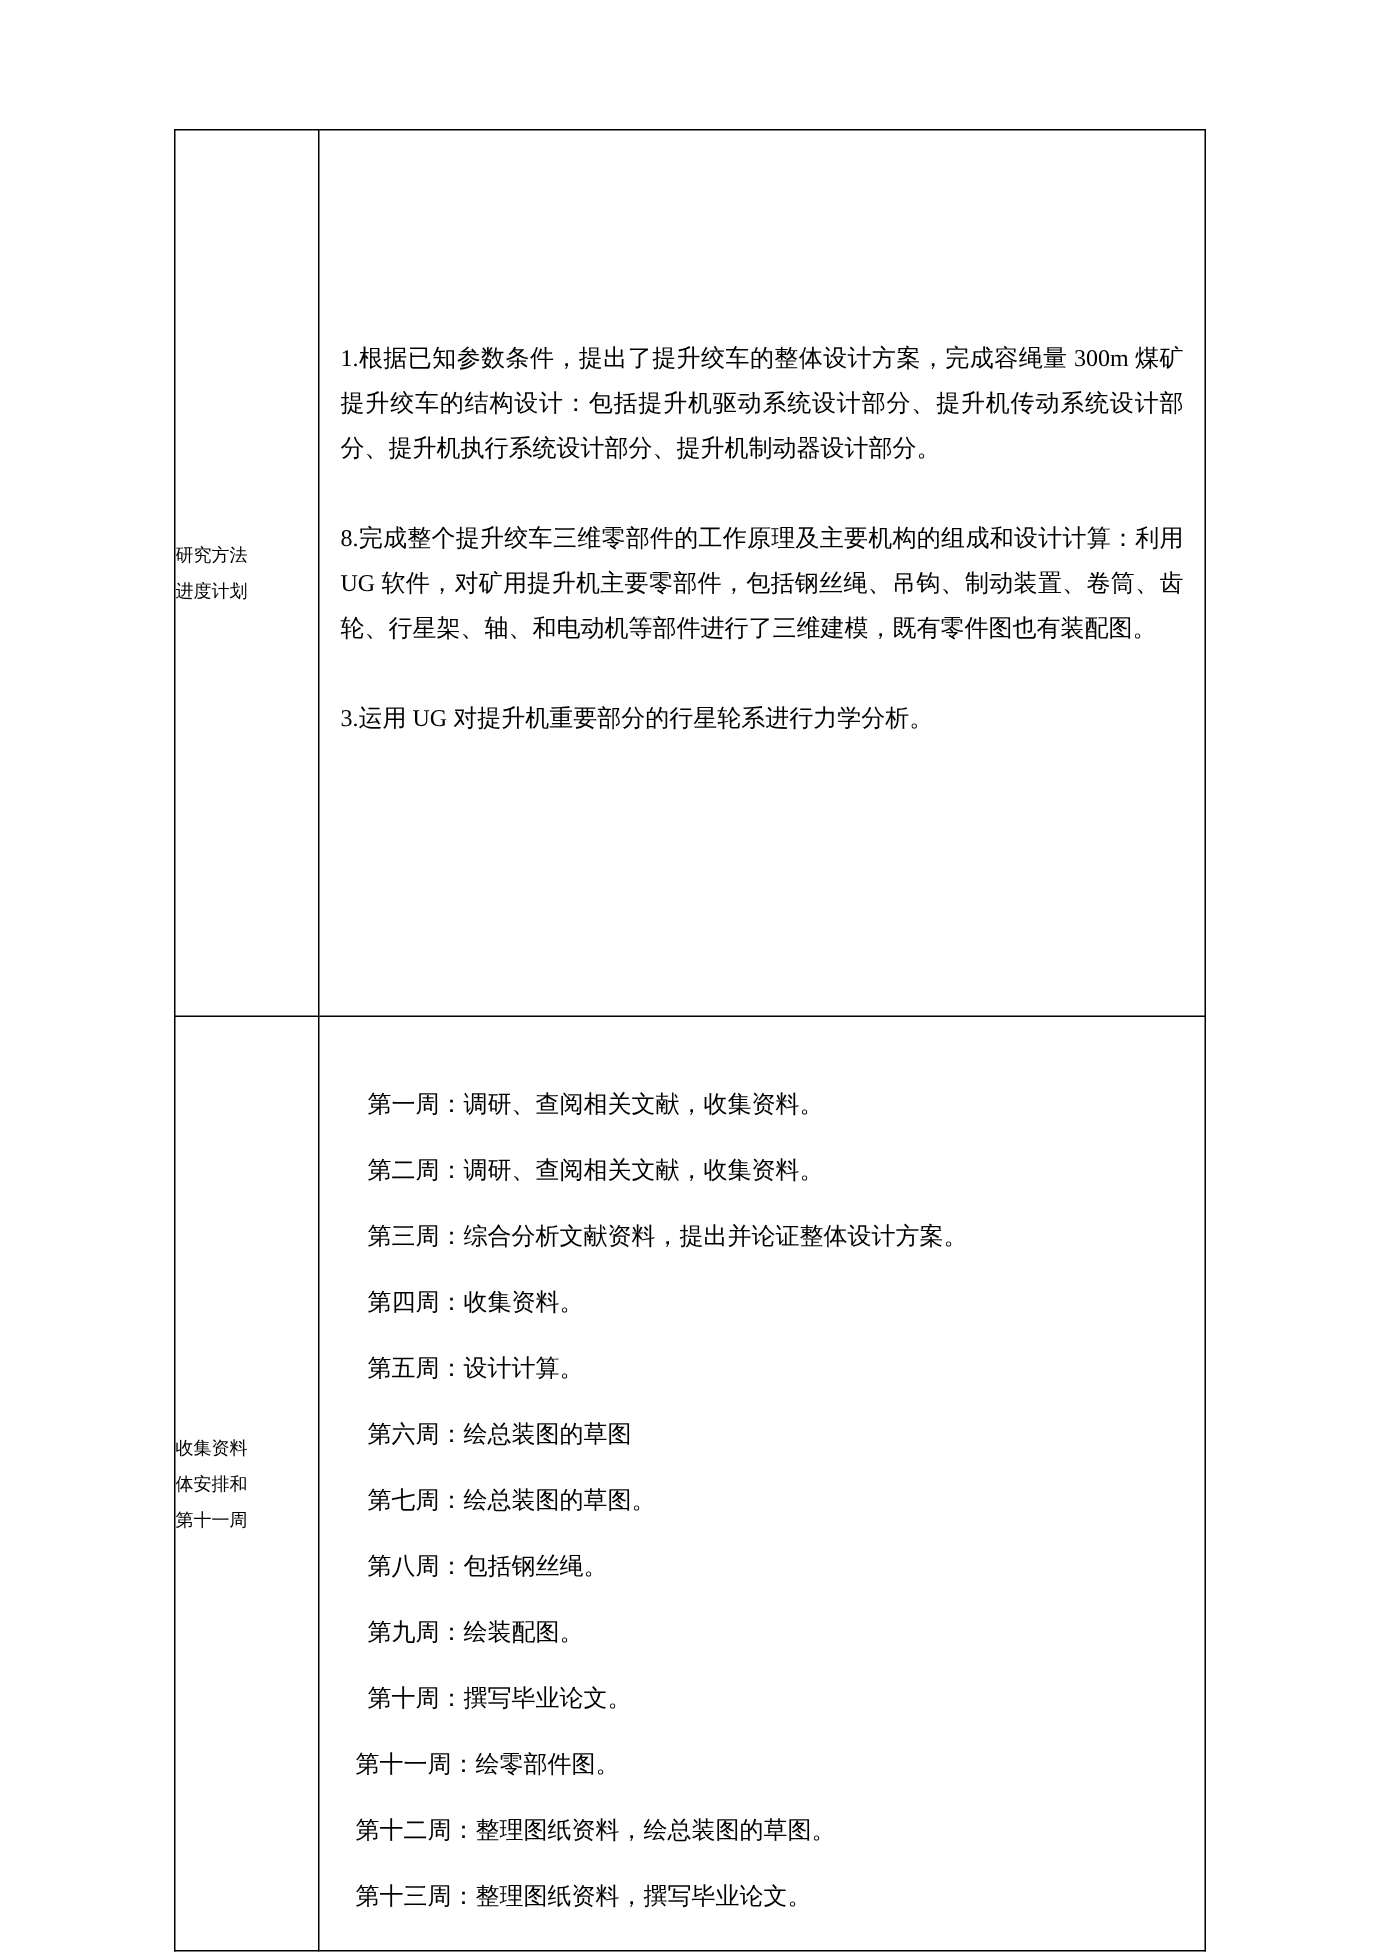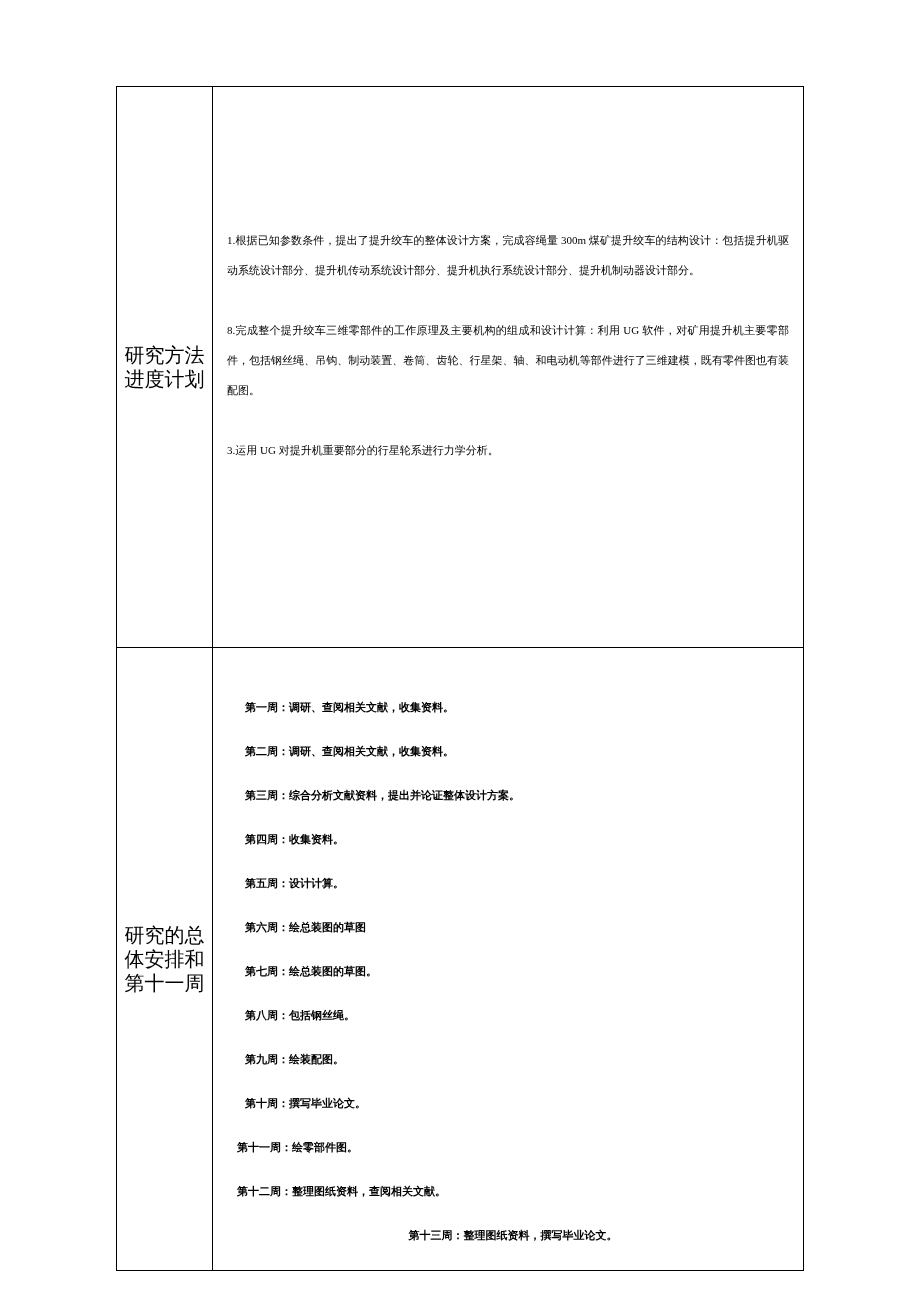--- a/index.html
+++ b/index.html
@@ -22,46 +22,45 @@
     border-collapse: collapse;
     table-layout: fixed;
   }
   table.doc td {
     border: 1.5px solid #000000;
     vertical-align: middle;
     padding: 0;
   }
   td.label {
     width: 96px;
-    text-align: center;
-    font-size: 20px;
+    text-align: left;
+    font-size: 12px;
     line-height: 24px;
   }
   td.content {
-    font-size: 11px;
+    font-size: 16px;
     line-height: 30px;
   }
   .row1-content {
     padding: 138px 14px 170px 14px;
   }
   .row2-content {
     padding: 44px 14px 16px 24px;
   }
   .methods p {
     margin: 0 0 30px 0;
     text-align: justify;
     text-justify: inter-ideograph;
   }
   .methods p:last-child { margin-bottom: 12px; }
   .schedule .line {
     margin: 0 0 14px 0;
     white-space: pre;
-    font-weight: bold;
   }
-  .schedule .line:last-child { margin-bottom: 4px; text-align: center; }
+  .schedule .line:last-child { margin-bottom: 4px; }
   .schedule .line.indent { padding-left: 8px; }
 </style>
 </head>
 <body>
 
 <div class="page">
   <table class="doc">
     <colgroup>
       <col style="width:96px">
       <col>
@@ -75,37 +74,37 @@
         <td class="content">
           <div class="row1-content methods">
             <p>1.根据已知参数条件，提出了提升绞车的整体设计方案，完成容绳量 300m 煤矿提升绞车的结构设计：包括提升机驱动系统设计部分、提升机传动系统设计部分、提升机执行系统设计部分、提升机制动器设计部分。</p>
             <p>8.完成整个提升绞车三维零部件的工作原理及主要机构的组成和设计计算：利用 UG 软件，对矿用提升机主要零部件，包括钢丝绳、吊钩、制动装置、卷筒、齿轮、行星架、轴、和电动机等部件进行了三维建模，既有零件图也有装配图。</p>
             <p>3.运用 UG 对提升机重要部分的行星轮系进行力学分析。</p>
           </div>
         </td>
       </tr>
       <tr>
         <td class="label">
-          <div>研究的总</div>
+          <div>收集资料</div>
           <div>体安排和</div>
           <div>第十一周</div>
         </td>
         <td class="content">
           <div class="row2-content schedule" id="schedule-block">
               <div class="line indent">第一周：调研、查阅相关文献，收集资料。</div>
               <div class="line indent">第二周：调研、查阅相关文献，收集资料。</div>
               <div class="line indent">第三周：综合分析文献资料，提出并论证整体设计方案。</div>
               <div class="line indent">第四周：收集资料。</div>
               <div class="line indent">第五周：设计计算。</div>
               <div class="line indent">第六周：绘总装图的草图</div>
               <div class="line indent">第七周：绘总装图的草图。</div>
               <div class="line indent">第八周：包括钢丝绳。</div>
               <div class="line indent">第九周：绘装配图。</div>
               <div class="line indent">第十周：撰写毕业论文。</div>
               <div class="line">第十一周：绘零部件图。</div>
-              <div class="line">第十二周：整理图纸资料，查阅相关文献。</div>
+              <div class="line">第十二周：整理图纸资料，绘总装图的草图。</div>
               <div class="line">第十三周：整理图纸资料，撰写毕业论文。</div>
             </div>
         </td>
       </tr>
     </tbody>
   </table>
 </div>
 
 </body></html>

